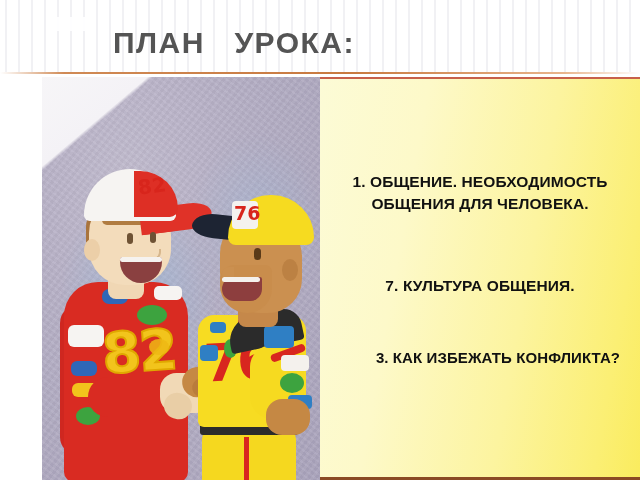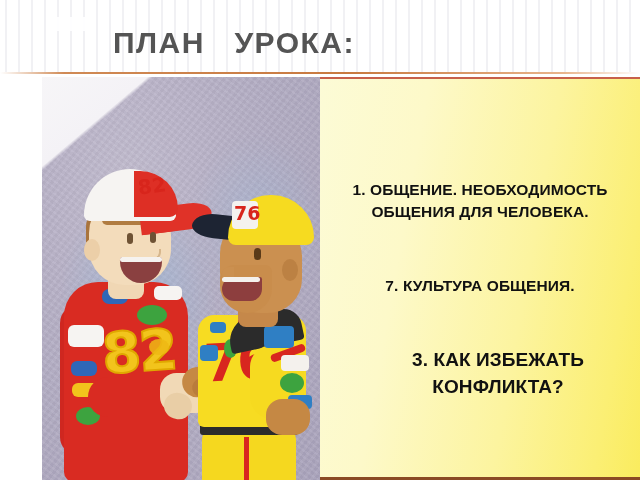--- a/index.html
+++ b/index.html
@@ -427,23 +427,23 @@
     left: 0; right: 0;
     text-align: center;
     color: #111111;
     font-weight: bold;
     font-size: 15.5px;
     line-height: 1.42;
     letter-spacing: 0.1px;
     padding: 0 10px;
     box-sizing: border-box;
   }
-  .item-1 { top: 92px; margin-top: 8px; }
+  .item-1 { top: 92px; }
   .item-2 { top: 196px; }
-  .item-3 { top: 268px; font-size: 19px; padding: 0 4px; margin-left: 36px; }
+  .item-3 { top: 268px; font-size: 15px; padding: 0 4px; margin-left: 36px; }
 </style>
 </head>
 <body>
 
 <div id="slide">
 
   <div id="header"></div>
   <div id="corner-badge"></div>
   <div id="header-rule"></div>
   <div id="page-title">ПЛАН   УРОКА:</div>

